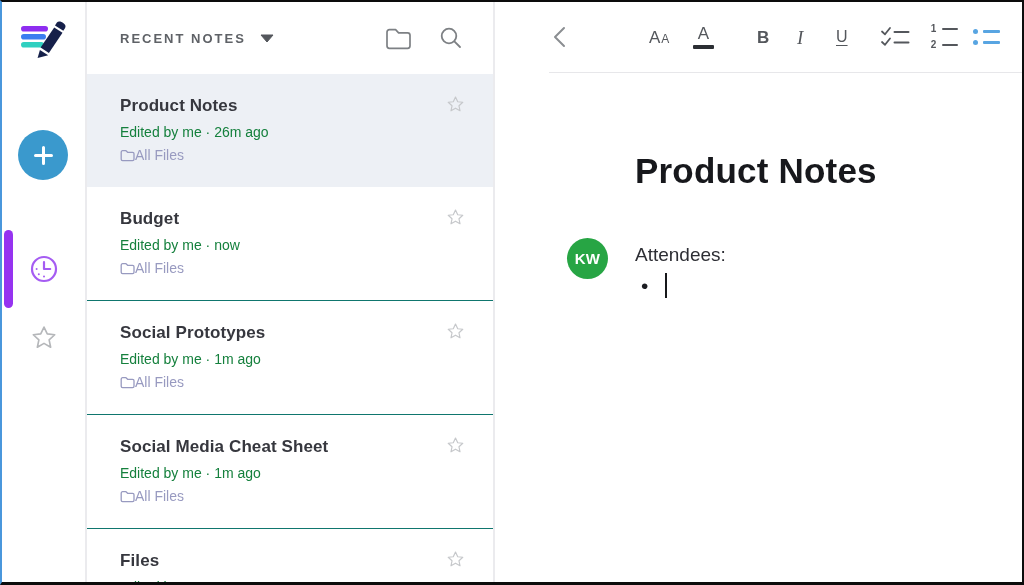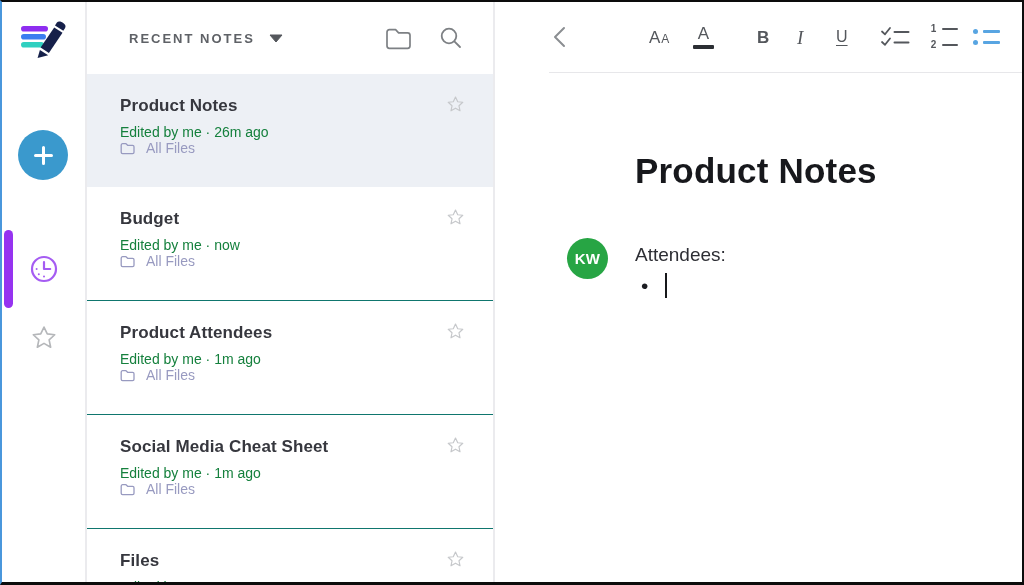--- a/index.html
+++ b/index.html
@@ -22,38 +22,38 @@
                align-items:center; justify-content:center; cursor:pointer; background:none; border:none; }
   .rail-item.recent { top:228px; height:78px; }
   .rail-item.starred { top:318px; height:36px; }
   .active-bar { position:absolute; left:2px; top:0; width:9px; height:78px;
                 background:#9633f0; border-radius:5px; }
 
   
   .notes-panel { width:408px; flex:none; background:#fff; position:relative;
                  border-right:2px solid #ebebee; overflow:hidden; }
   .panel-header { height:72px; display:flex; align-items:center;
-                  padding:0 30px 0 42px; background:#fff; }
+                  padding:0 30px 0 33px; background:#fff; }
   .list-title-btn { display:flex; align-items:center; gap:14px; background:none;
                     border:none; cursor:pointer; }
   .list-title { font-size:13px; font-weight:700; letter-spacing:2px; color:#5f6267; }
   .hdr-icon-btn { background:none; border:none; cursor:pointer; display:flex; align-items:center; }
   .hdr-folder { margin-left:auto; }
   .hdr-search { margin-left:27px; }
 
   .note-item { position:relative; height:114px; padding:22px 28px 0 33px;
                cursor:pointer; border-bottom:1px solid #0f766e; background:#fff; }
   .note-item.selected { height:113px; background:#edf0f5; border-bottom:none; }
   .note-item.selected + .note-item { border-top:none; }
   .nt-row { display:flex; align-items:flex-start; }
   .nt { font-size:17px; font-weight:700; color:#36373e; letter-spacing:0.1px; }
   .star-btn { margin-left:auto; background:none; border:none; cursor:pointer;
               padding:0; margin-top:-1px; }
   .nm { margin-top:8px; font-size:14px; color:#15803d; }
-  .nf { display:flex; align-items:center; gap:11px;
+  .nf { margin-top:7px; display:flex; align-items:center; gap:0;
         font-size:14px; color:#989ac0; }
 
   
   .editor { flex:1; position:relative; background:#fff;margin-left:16px; }
   .toolbar { position:relative; height:71px; }
   .toolbar::after { content:""; position:absolute; left:38px; right:0; bottom:0;
                     height:1px; background:#e7e7ea; }
   .tool { position:absolute; top:0; height:70px; display:flex; align-items:center;
           background:none; border:none; cursor:pointer; color:#54575c; }
   .glyph { font-size:17px; font-weight:500; color:#54575c; line-height:1; }
@@ -199,21 +199,21 @@
           <svg width="15" height="13" viewBox="0 0 15 13">
               <path d="M1.2 3.2 c0-.9 .6-1.5 1.4-1.5 h3.4 l1.6 1.6 h5 c.8 0 1.4 .6 1.4 1.4 v5.6 c0 .8 -.6 1.4 -1.4 1.4 h-10 c-.8 0 -1.4 -.6 -1.4 -1.4 z" stroke="#989ac0" stroke-width="1.3" fill="none" stroke-linejoin="round"></path>
             </svg>
         </span>
         <span>All Files</span>
       </div>
     </div>
 
     <div class="note-item">
       <div class="nt-row">
-        <span class="nt">Product Attendees</span>
+        <span class="nt">Social Prototypes</span>
         <button class="star-btn">
           <span>
             <svg width="19" height="19" viewBox="0 0 24 24">
                 <path d="M12 2.6 l2.8 5.9 6.4 .7 -4.8 4.4 1.3 6.3 -5.7 -3.3 -5.7 3.3 1.3 -6.3 -4.8 -4.4 6.4 -.7 z" stroke="#c6c8cb" stroke-width="1.5" fill="none" stroke-linejoin="round"></path>
               </svg>
           </span>
         </button>
       </div>
       <div class="nm">Edited by me · 1m ago</div>
       <div class="nf">

